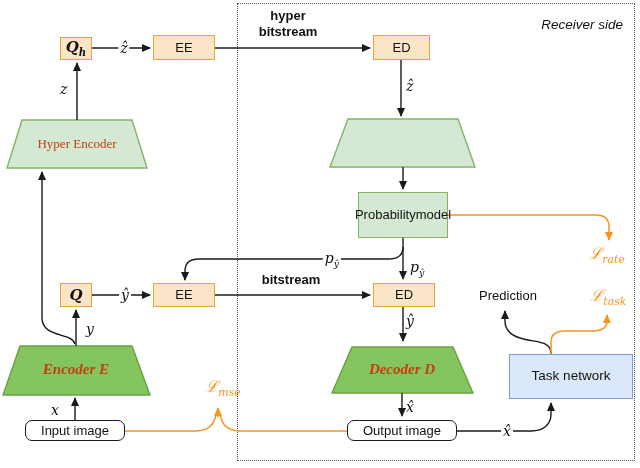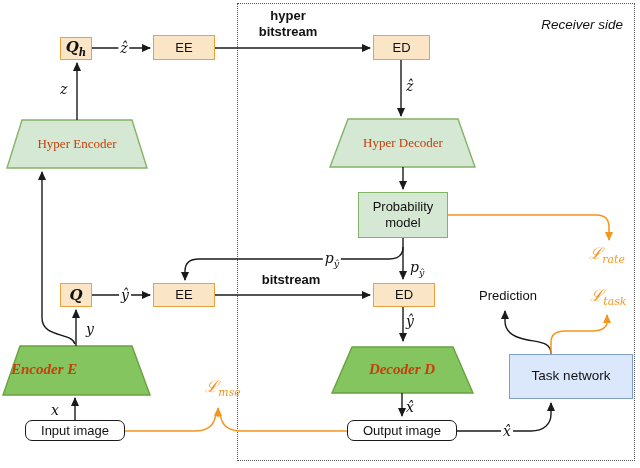--- a/index.html
+++ b/index.html
@@ -78,21 +78,21 @@
 
   <div class="box obox" style="left:60px;top:37px;width:32px;height:23px;">
     <span class="math mathb" style="position:static;"><span>Q</span><sub>h</sub></span>
   </div>
   <div class="box obox" style="left:153px;top:35px;width:62px;height:25px;">
     <span>EE</span>
   </div>
   <div class="box obox" style="left:373px;top:35px;width:57px;height:25px;">
     <span>ED</span>
   </div>
-  <div class="box gbox" style="left:358px;top:192px;width:90px;height:46px;flex-direction:column;">
+  <div class="box gbox" style="left:358px;top:192px;width:90px;height:46px;flex-direction:row;">
     <span>Probability</span>
     <span>model</span>
   </div>
   <div class="box obox" style="left:60px;top:283px;width:32px;height:24px;">
     <span class="math mathb" style="position:static;">Q</span>
   </div>
   <div class="box obox" style="left:153px;top:283px;width:62px;height:24px;">
     <span>EE</span>
   </div>
   <div class="box obox" style="left:373px;top:283px;width:62px;height:24px;">
@@ -102,22 +102,21 @@
     <span>Task network</span>
   </div>
   <div class="box iobox" style="left:25px;top:420px;width:100px;height:21px;">
     <span>Input image</span>
   </div>
   <div class="box iobox" style="left:347px;top:420px;width:110px;height:21px;">
     <span>Output image</span>
   </div>
 
   <div class="trap-lbl" style="left:12px;top:136px;width:130px;font-size:13px;">Hyper Encoder</div>
-  <div class="trap-lbl" style="left:338px;top:135px;width:130px;font-size:13px;">Hyper Decoder</div>
-  <div class="trap-lbl math mathb" style="left:11px;top:362px;width:130px;text-align:left;">Encoder E</div>
+  <div class="trap-lbl math mathb" style="left:11px;top:362px;width:130px;text-align:center;">Encoder E</div>
   <div class="trap-lbl math mathb" style="left:337px;top:362px;width:130px;text-align:center;">Decoder D</div>
 
   <div class="lbl b ctr" style="left:288px;top:8px;line-height:16px;">
     <span style="display:block;">hyper</span>
     <span style="display:block;">bitstream</span>
   </div>
   <div class="lbl i" style="left:515px;top:17px;width:108px;text-align:right;font-size:13.5px;">Receiver side</div>
   <div class="lbl b ctr" style="left:291px;top:272px;">bitstream</div>
   <div class="lbl ctr" style="left:508px;top:288px;">Prediction</div>
 

